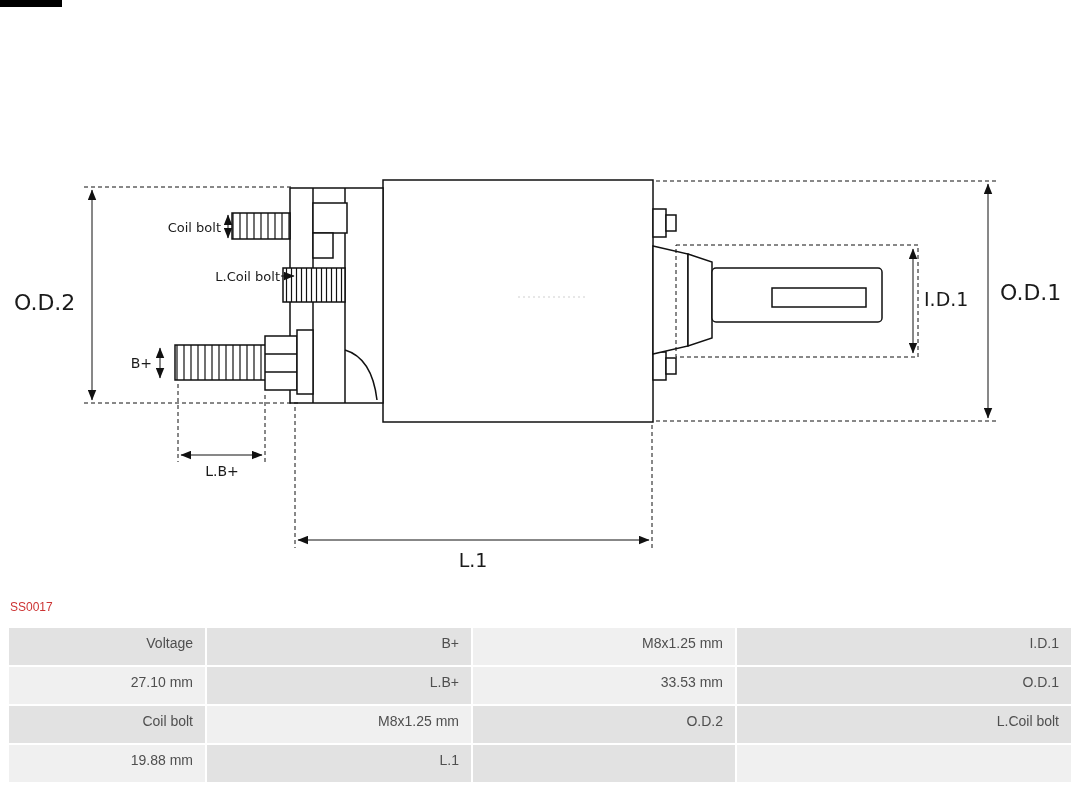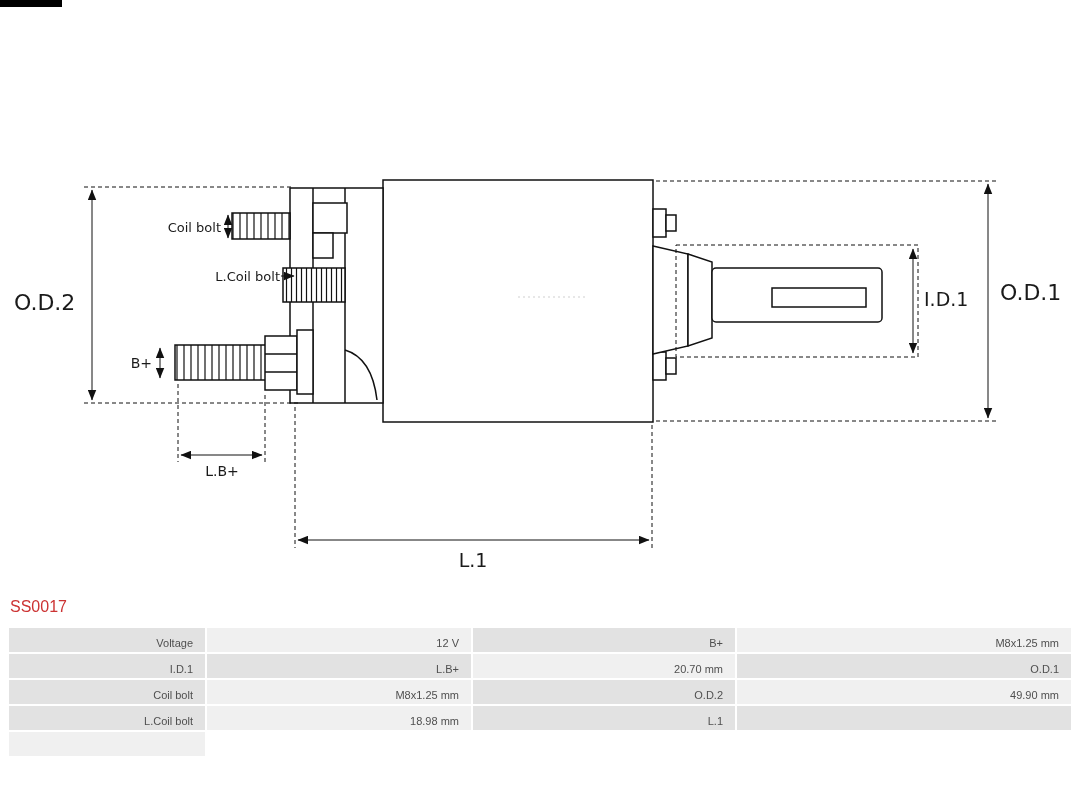--- a/index.html
+++ b/index.html
@@ -11,35 +11,35 @@
   .logo-bar{
     position:absolute;top:0;left:0;width:62px;height:7px;background:#000;
   }
   .diagram-wrap{position:relative;width:1080px;height:596px;}
   svg text{
     font-family:"DejaVu Sans","Liberation Sans",sans-serif;
     fill:#1a1a1a;
   }
   .part-id{
     margin:0 0 10px 10px;
-    font-size:16px;
+    font-size:12px;
     color:#cc3333;
     line-height:22px;
   }
   .spec-table{
     margin:0 9px;
     display:grid;
     grid-template-columns:196px 264px 262px 1fr;
     gap:2px;
     background:#fff;
   }
   .cell{
-    height:24px;
+    height:37px;
     line-height:31px;
-    font-size:11px;
+    font-size:14px;
     color:#4f4f4f;
     text-align:right;
     padding-right:12px;
     box-sizing:border-box;
     white-space:nowrap;
     overflow:hidden;
   }
   .cell.lab{background:#e2e2e2;}
   .cell.val{background:#f0f0f0;}
 </style>
@@ -155,33 +155,32 @@
     <text x="280" y="281" font-size="13" text-anchor="end" stroke="none">L.Coil bolt</text>
   </g>
 </svg>
 </div>
 
 <div class="part-id">SS0017</div>
 
 <div class="spec-table">
 
   <div class="cell lab">Voltage</div>
-  <div class="cell val">12 V</div>
   <div class="cell lab">B+</div>
   <div class="cell val">M8x1.25 mm</div>
 
   <div class="cell lab row-even">I.D.1</div>
+  <div class="cell val row-even">27.10 mm</div>
   <div class="cell lab row-even">L.B+</div>
-  <div class="cell val row-even">20.70 mm</div>
+  <div class="cell val row-even">33.53 mm</div>
 
   <div class="cell lab">O.D.1</div>
   <div class="cell lab">Coil bolt</div>
   <div class="cell val">M8x1.25 mm</div>
 
   <div class="cell lab row-even">O.D.2</div>
-  <div class="cell val row-even">49.90 mm</div>
   <div class="cell lab row-even">L.Coil bolt</div>
-  <div class="cell val row-even">18.98 mm</div>
+  <div class="cell val row-even">19.88 mm</div>
 
   <div class="cell lab">L.1</div>
   <div class="cell lab"></div>
   <div class="cell val"></div>
 </div>
 
 </body></html>

